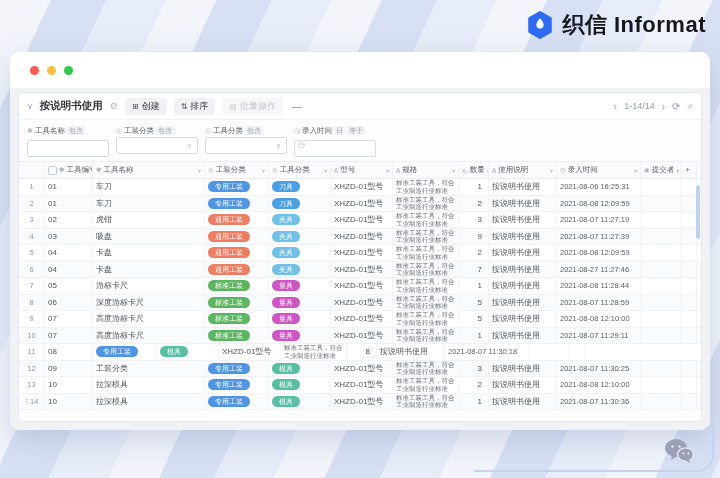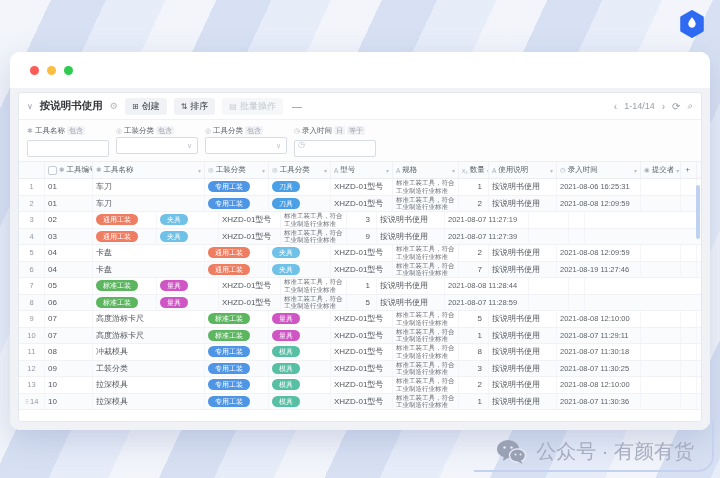--- a/index.html
+++ b/index.html
@@ -84,20 +84,21 @@
   .vscroll{ position:absolute; right:1px; top:92px; width:4px; height:54px; background:#bed1f1; border-radius:2px; cursor:pointer;}
 </style>
 </head>
 <body>
 
 <div class="brand">
   <svg class="brand-icon" viewBox="0 0 24 24">
     <path d="M12 1.2 L21 6.4 L21 17.6 L12 22.8 L3 17.6 L3 6.4 Z" fill="#2e6bf2" stroke="#2e6bf2" stroke-width="2.2" stroke-linejoin="round"></path>
     <path d="M12 6.2 C14.6 9.4 16 11.3 14.6 13.8 C13.6 15.6 10.4 15.6 9.4 13.8 C8 11.3 9.4 9.4 12 6.2 Z" fill="#ffffff"></path>
   </svg>
+  <span class="brand-name">织信 Informat</span>
 </div>
 
 <div class="window">
   <div class="titlebar">
     <span class="dot" id="dot-r" style="background: rgb(252, 91, 86);"></span>
     <span class="dot" id="dot-y" style="background: rgb(253, 189, 64);"></span>
     <span class="dot" id="dot-g" style="background: rgb(46, 203, 78);"></span>
   </div>
   <div class="win-body">
     <div class="panel">
@@ -273,40 +274,42 @@
               </div>
               <div class="td num" style="width: 30px;">2</div>
               <div class="td" style="width: 68px;">按说明书使用</div>
               <div class="td time" style="width: 84px;">2021-08-08 12:09:59</div>
               <div class="td" style="width: 40px;"></div>
               <div class="td" style="width: 16px;"></div>
             </div>
             <div class="tr">
               <div class="td idx" style="width: 26px;">3</div>
               <div class="td" style="width: 48px;">02</div>
+              <div class="td" style="width: 112px;">虎钳</div>
               <div class="td" style="width: 64px;">
                 <span class="badge" style="background: rgb(238, 125, 98);">通用工装</span>
               </div>
               <div class="td" style="width: 62px;">
                 <span class="badge" style="background: rgb(111, 193, 232);">夹具</span>
               </div>
               <div class="td" style="width: 62px;">XHZD-01型号</div>
               <div class="td spec" style="width: 66px;">
                 <span>标准工装工具，符合</span>
                 <span>工业制造行业标准</span>
               </div>
               <div class="td num" style="width: 30px;">3</div>
               <div class="td" style="width: 68px;">按说明书使用</div>
               <div class="td time" style="width: 84px;">2021-08-07 11:27:19</div>
               <div class="td" style="width: 40px;"></div>
               <div class="td" style="width: 16px;"></div>
             </div>
             <div class="tr alt">
               <div class="td idx" style="width: 26px;">4</div>
               <div class="td" style="width: 48px;">03</div>
+              <div class="td" style="width: 112px;">吸盘</div>
               <div class="td" style="width: 64px;">
                 <span class="badge" style="background: rgb(238, 125, 98);">通用工装</span>
               </div>
               <div class="td" style="width: 62px;">
                 <span class="badge" style="background: rgb(111, 193, 232);">夹具</span>
               </div>
               <div class="td" style="width: 62px;">XHZD-01型号</div>
               <div class="td spec" style="width: 66px;">
                 <span>标准工装工具，符合</span>
                 <span>工业制造行业标准</span>
@@ -348,47 +351,49 @@
               <div class="td" style="width: 62px;">
                 <span class="badge" style="background: rgb(111, 193, 232);">夹具</span>
               </div>
               <div class="td" style="width: 62px;">XHZD-01型号</div>
               <div class="td spec" style="width: 66px;">
                 <span>标准工装工具，符合</span>
                 <span>工业制造行业标准</span>
               </div>
               <div class="td num" style="width: 30px;">7</div>
               <div class="td" style="width: 68px;">按说明书使用</div>
-              <div class="td time" style="width: 84px;">2021-08-19 11:27:46</div>
+              <div class="td time" style="width: 84px;">2021-08-27 11:27:46</div>
               <div class="td" style="width: 40px;"></div>
               <div class="td" style="width: 16px;"></div>
             </div>
             <div class="tr">
               <div class="td idx" style="width: 26px;">7</div>
               <div class="td" style="width: 48px;">05</div>
+              <div class="td" style="width: 112px;">游标卡尺</div>
               <div class="td" style="width: 64px;">
                 <span class="badge" style="background: rgb(92, 182, 95);">标准工装</span>
               </div>
               <div class="td" style="width: 62px;">
                 <span class="badge" style="background: rgb(207, 85, 197);">量具</span>
               </div>
               <div class="td" style="width: 62px;">XHZD-01型号</div>
               <div class="td spec" style="width: 66px;">
                 <span>标准工装工具，符合</span>
                 <span>工业制造行业标准</span>
               </div>
               <div class="td num" style="width: 30px;">1</div>
               <div class="td" style="width: 68px;">按说明书使用</div>
               <div class="td time" style="width: 84px;">2021-08-08 11:28:44</div>
               <div class="td" style="width: 40px;"></div>
               <div class="td" style="width: 16px;"></div>
             </div>
             <div class="tr alt">
               <div class="td idx" style="width: 26px;">8</div>
               <div class="td" style="width: 48px;">06</div>
+              <div class="td" style="width: 112px;">深度游标卡尺</div>
               <div class="td" style="width: 64px;">
                 <span class="badge" style="background: rgb(92, 182, 95);">标准工装</span>
               </div>
               <div class="td" style="width: 62px;">
                 <span class="badge" style="background: rgb(207, 85, 197);">量具</span>
               </div>
               <div class="td" style="width: 62px;">XHZD-01型号</div>
               <div class="td spec" style="width: 66px;">
                 <span>标准工装工具，符合</span>
                 <span>工业制造行业标准</span>
@@ -437,21 +442,20 @@
               </div>
               <div class="td num" style="width: 30px;">1</div>
               <div class="td" style="width: 68px;">按说明书使用</div>
               <div class="td time" style="width: 84px;">2021-08-07 11:29:11</div>
               <div class="td" style="width: 40px;"></div>
               <div class="td" style="width: 16px;"></div>
             </div>
             <div class="tr">
               <div class="td idx" style="width: 26px;">11</div>
               <div class="td" style="width: 48px;">08</div>
-              <div class="td" style="width: 112px;">冲裁模具</div>
               <div class="td" style="width: 64px;">
                 <span class="badge" style="background: rgb(78, 149, 230);">专用工装</span>
               </div>
               <div class="td" style="width: 62px;">
                 <span class="badge" style="background: rgb(87, 191, 164);">模具</span>
               </div>
               <div class="td" style="width: 62px;">XHZD-01型号</div>
               <div class="td spec" style="width: 66px;">
                 <span>标准工装工具，符合</span>
                 <span>工业制造行业标准</span>
@@ -537,16 +541,15 @@
   <svg class="wechat-icon" viewBox="0 0 30 26">
     <ellipse cx="12" cy="10" rx="11" ry="9" fill="#9ba1b4"></ellipse>
     <path d="M8 17 L7 22 L12.5 18.6 Z" fill="#9ba1b4"></path>
     <ellipse cx="21.5" cy="16.5" rx="8" ry="6.6" fill="#9ba1b4" stroke="#e8ecf5" stroke-width="1.4"></ellipse>
     <path d="M25 21.5 L26.5 25 L21.5 22.6 Z" fill="#9ba1b4"></path>
     <circle cx="8.5" cy="8.5" r="1.2" fill="#e8ecf5"></circle>
     <circle cx="15.5" cy="8.5" r="1.2" fill="#e8ecf5"></circle>
     <circle cx="19.5" cy="15.5" r="1" fill="#e8ecf5"></circle>
     <circle cx="24.5" cy="15.5" r="1" fill="#e8ecf5"></circle>
   </svg>
-  <span>公众号 · 有颜有货</span>
 </div>
 
 <div class="corner-deco"></div>
 
 </body></html>

